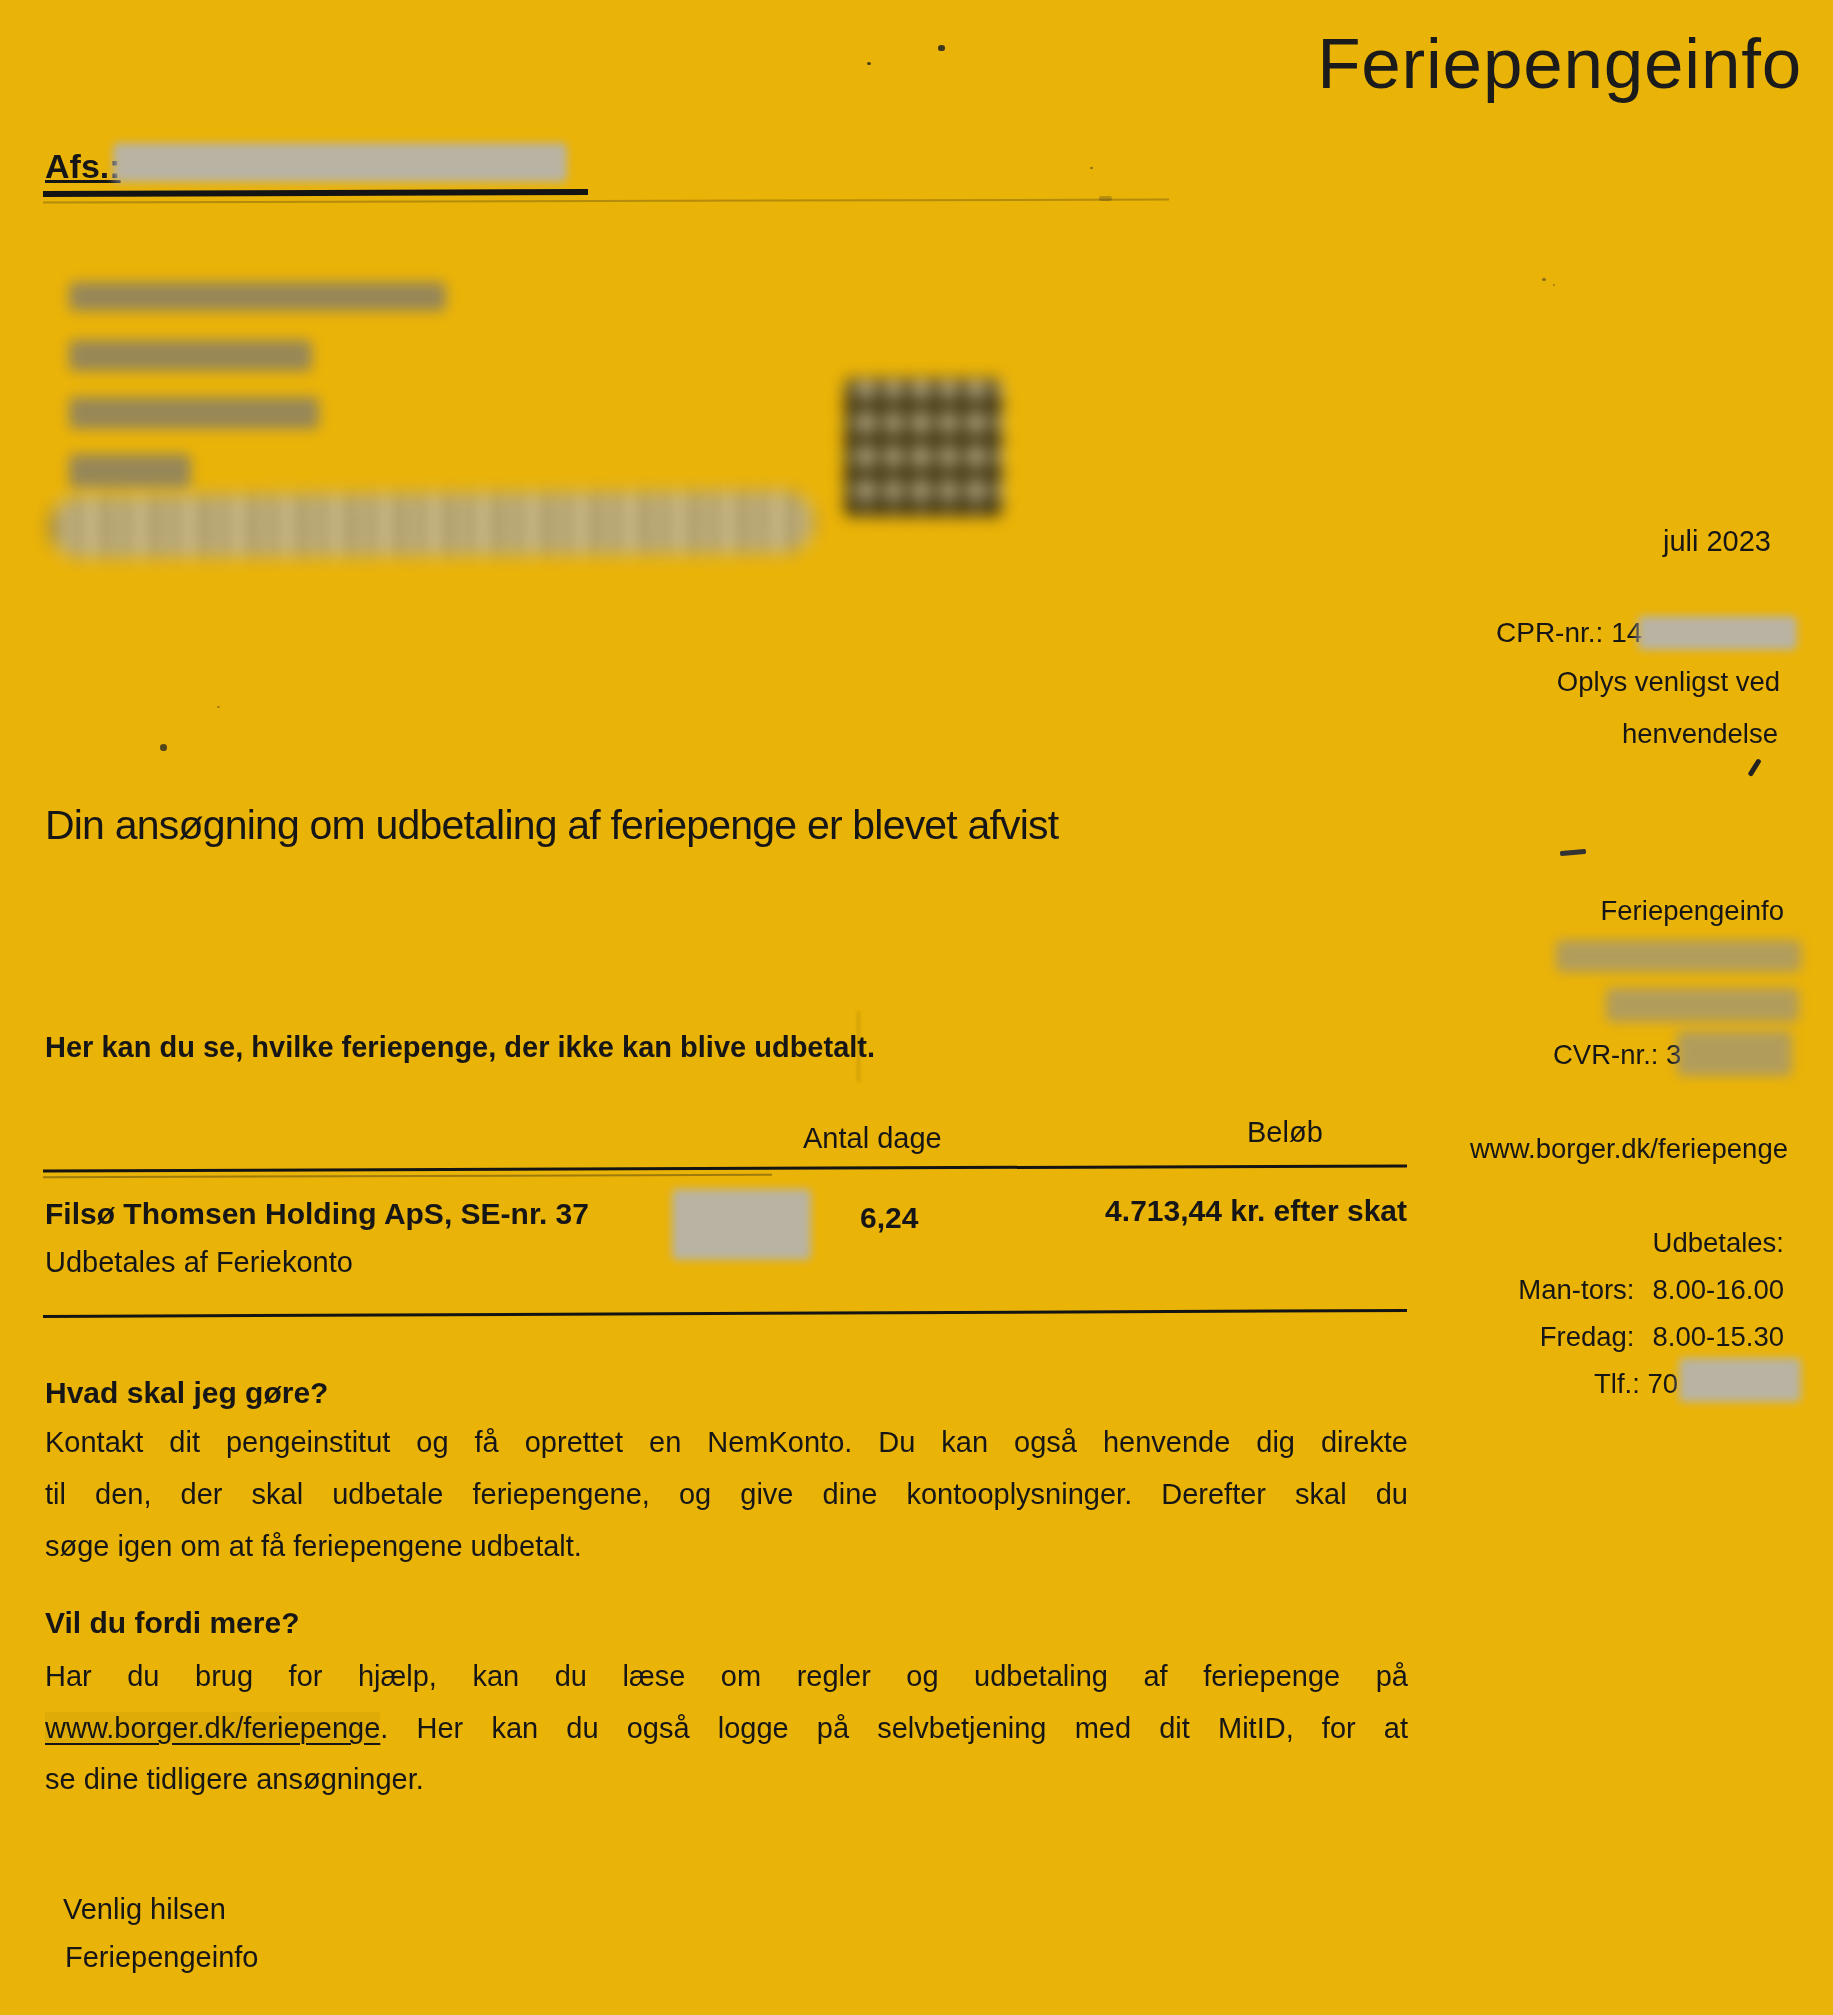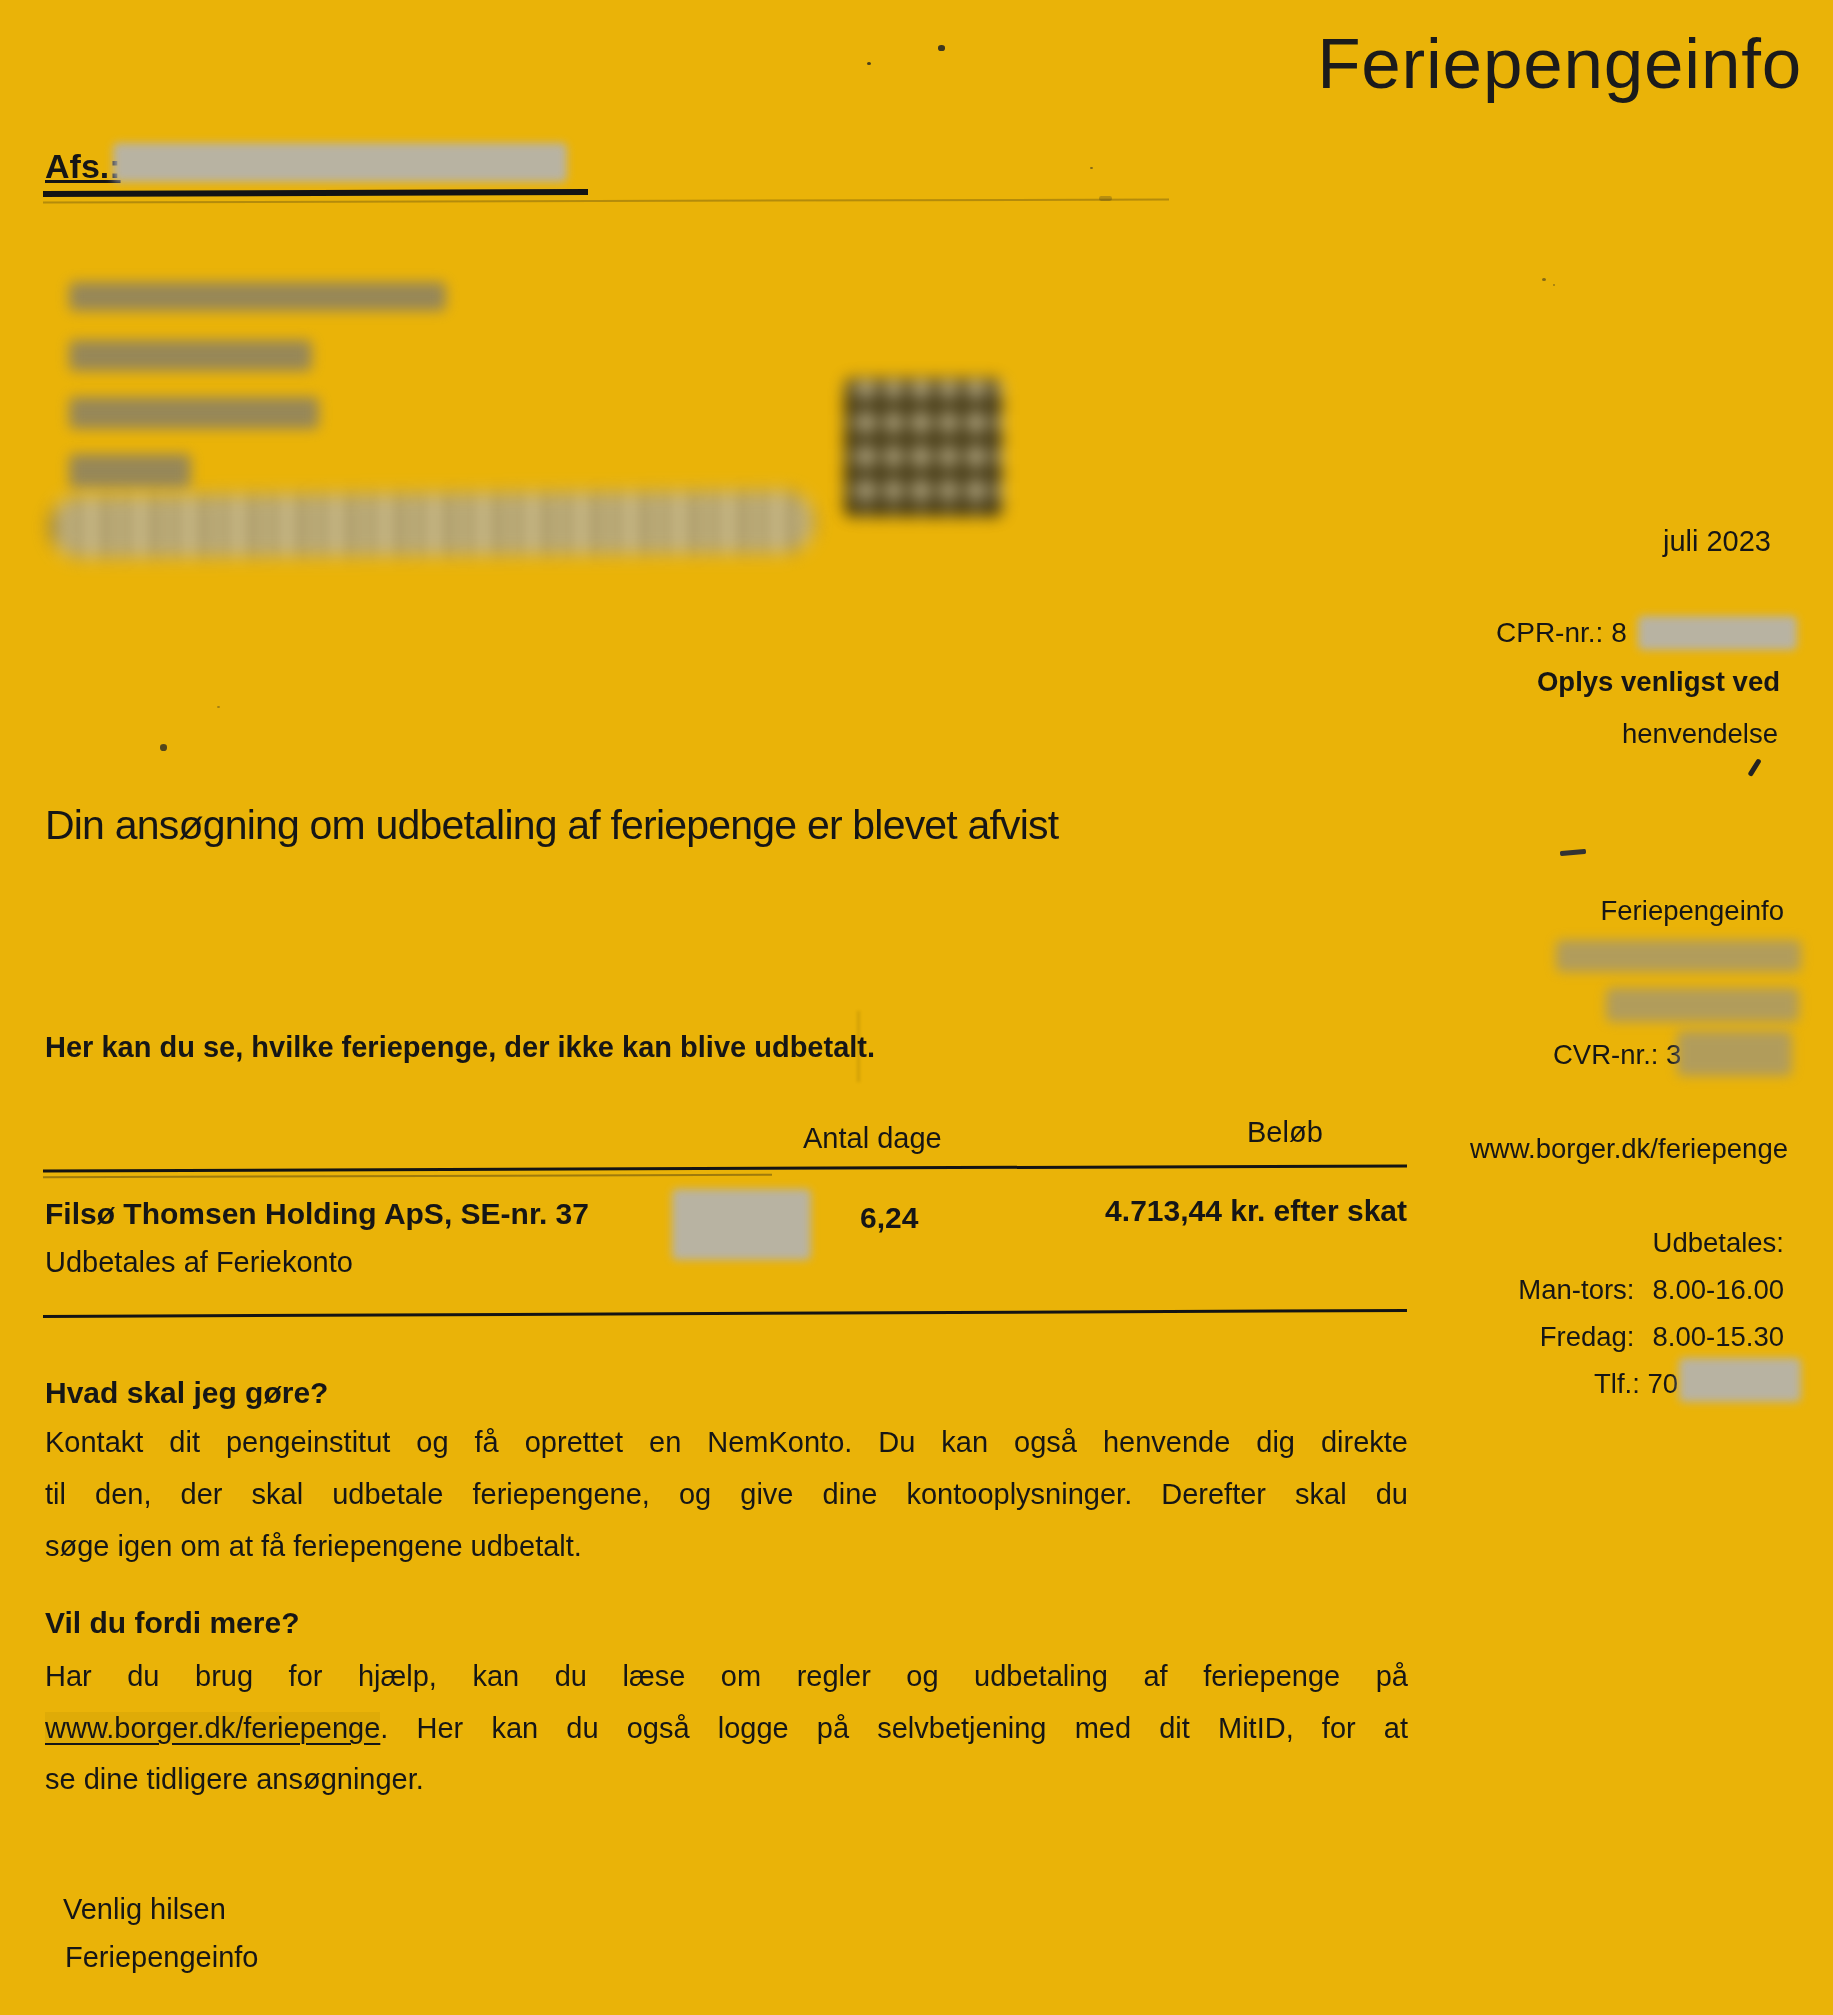--- a/index.html
+++ b/index.html
@@ -72,24 +72,24 @@
   <div class="redact r-dark" style="left:69px;top:340px;width:243px;height:31px;"></div>
   <div class="redact r-dark" style="left:69px;top:397px;width:250px;height:32px;"></div>
   <div class="redact r-dark" style="left:69px;top:454px;width:122px;height:34px;"></div>
 
   <div class="abs barcode" style="left:49px;top:493px;width:766px;height:63px;transform:rotate(-0.4deg);"></div>
 
   <div class="abs qr" style="left:844px;top:378px;width:159px;height:139px;"></div>
 
   <div class="abs txt" style="right:62px;top:525px;font-size:29px;">juli 2023</div>
 
-  <div class="abs txt" style="left:1496px;top:617px;font-size:28px;">CPR-nr.: 8</div>
+  <div class="abs txt" style="left:1496px;top:617px;font-size:28px;">CPR-nr.: 14</div>
   <div class="redact r-light" style="left:1638px;top:616px;width:159px;height:34px;"></div>
 
-  <div class="abs txt side34" style="right:53px;top:666px;font-weight:bold;">Oplys venligst ved</div>
+  <div class="abs txt side34" style="right:53px;top:666px;">Oplys venligst ved</div>
   <div class="abs txt side34" style="right:55px;top:718px;">henvendelse</div>
   <div class="abs" style="left:1752px;top:758px;width:4.9px;height:19.4px;background:#222;transform:rotate(32deg);border-radius:2.4px;"></div>
 
   <div class="abs txt" style="left:45px;top:802px;font-size:41px;letter-spacing:-0.8px;white-space:nowrap;">Din ansøgning om udbetaling af feriepenge er blevet afvist</div>
 
 
   <div class="abs txt body36" style="left:45px;top:1024px;width:1296px;font-weight:bold;">Her kan du se, hvilke feriepenge, der ikke kan blive udbetalt.</div>
 
   <div>
     <div class="abs txt" style="left:803px;top:1122px;font-size:29px;">Antal dage</div>

